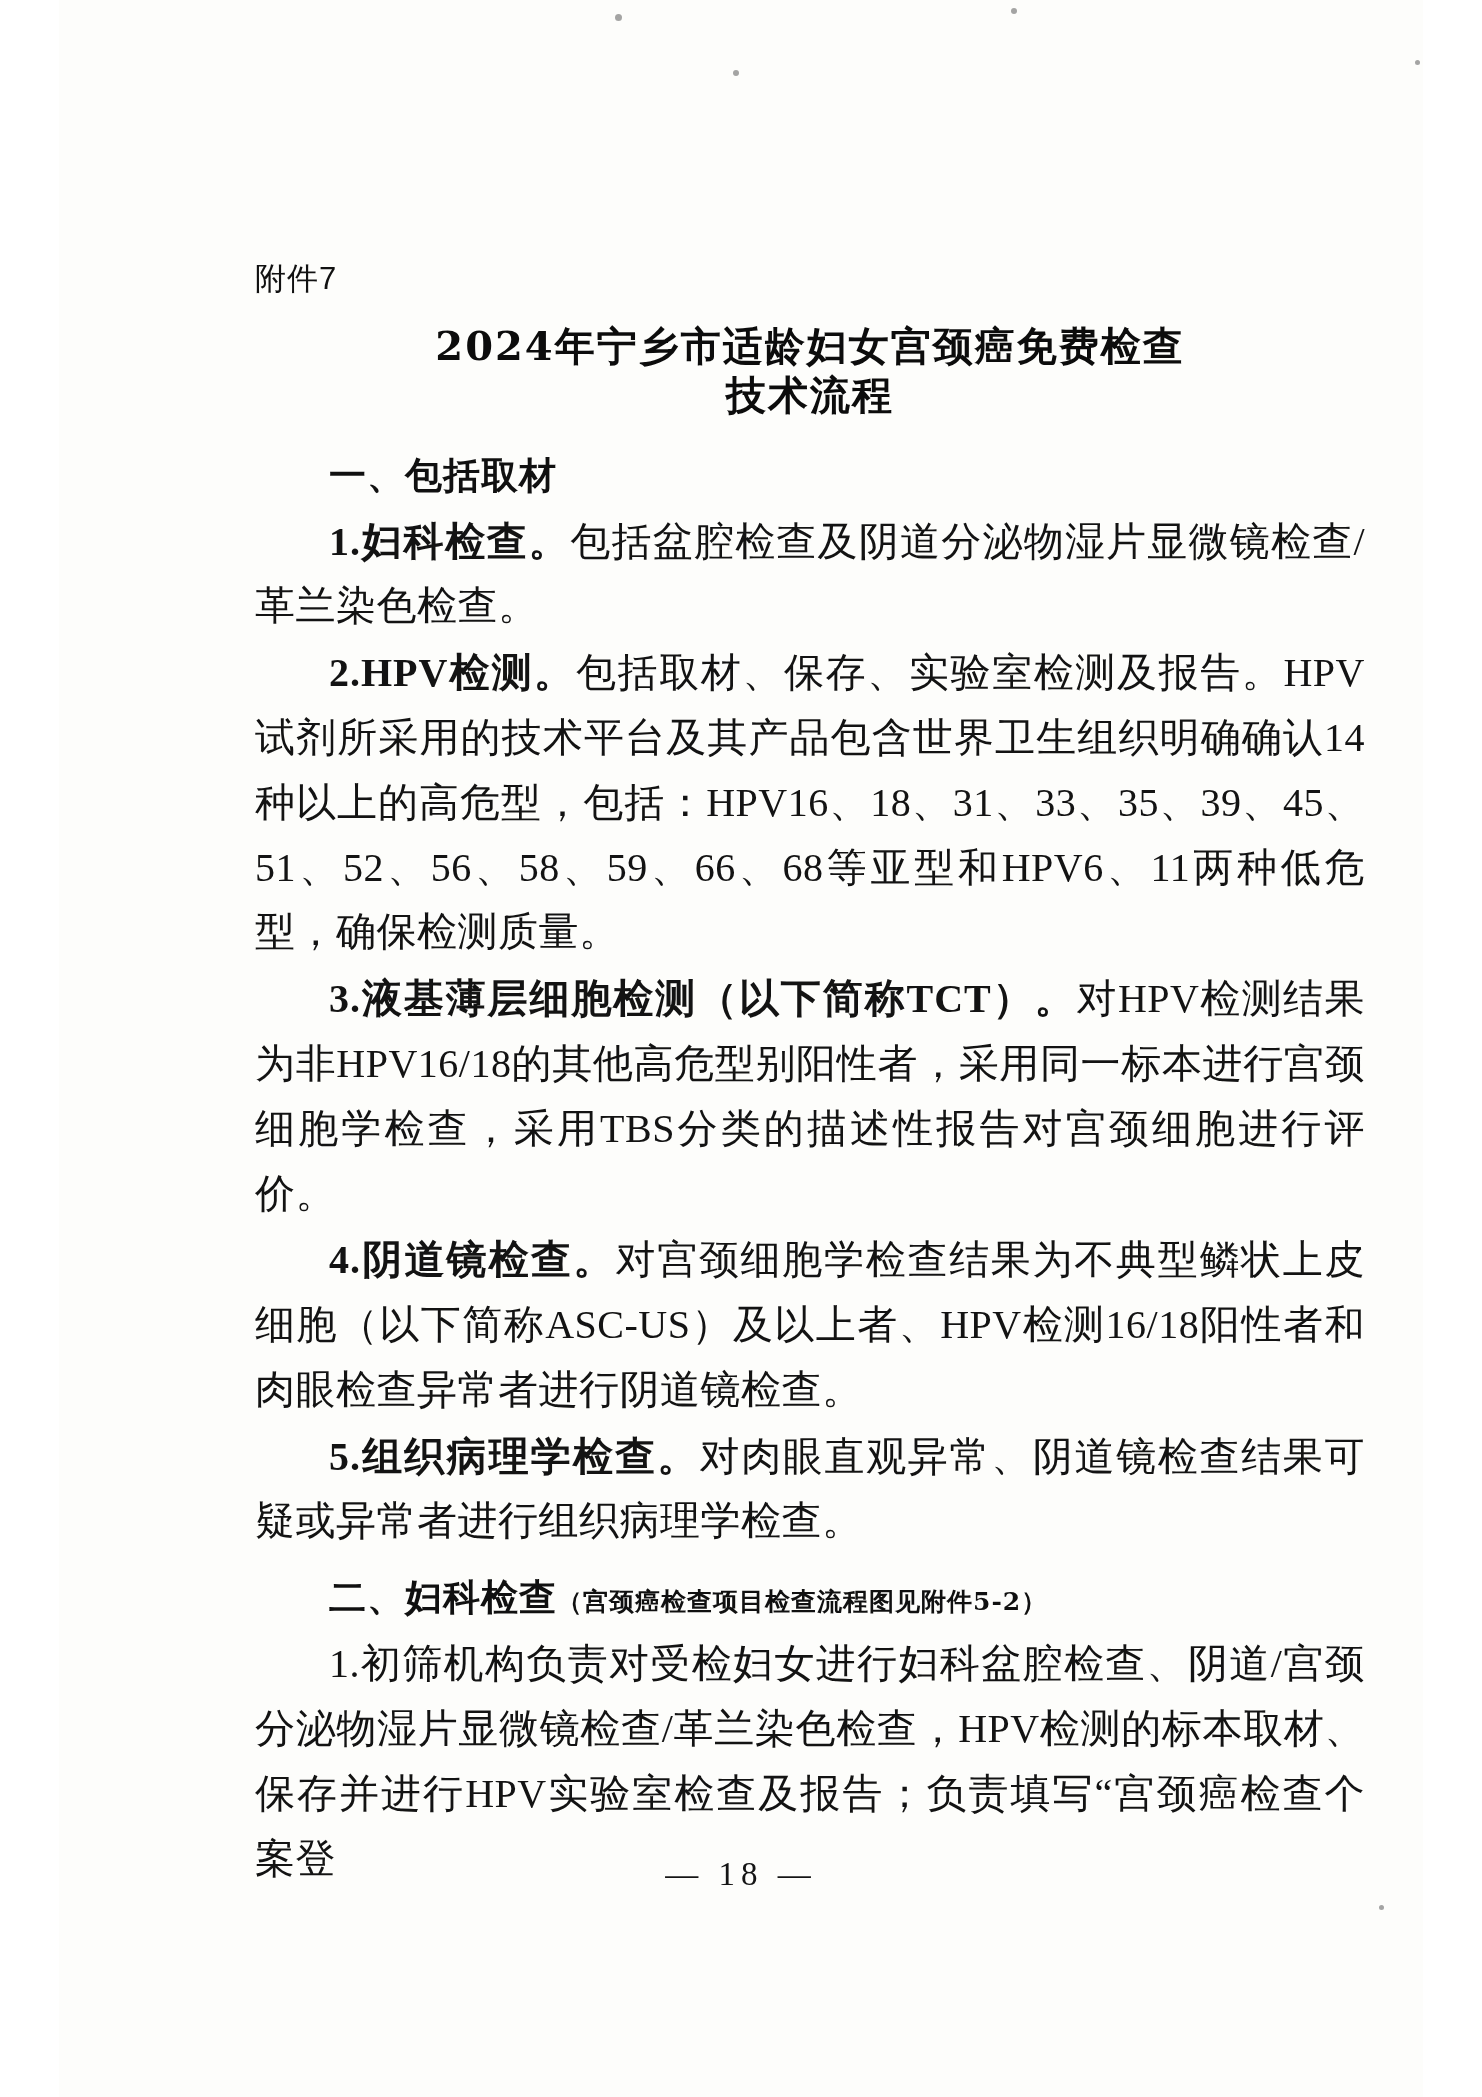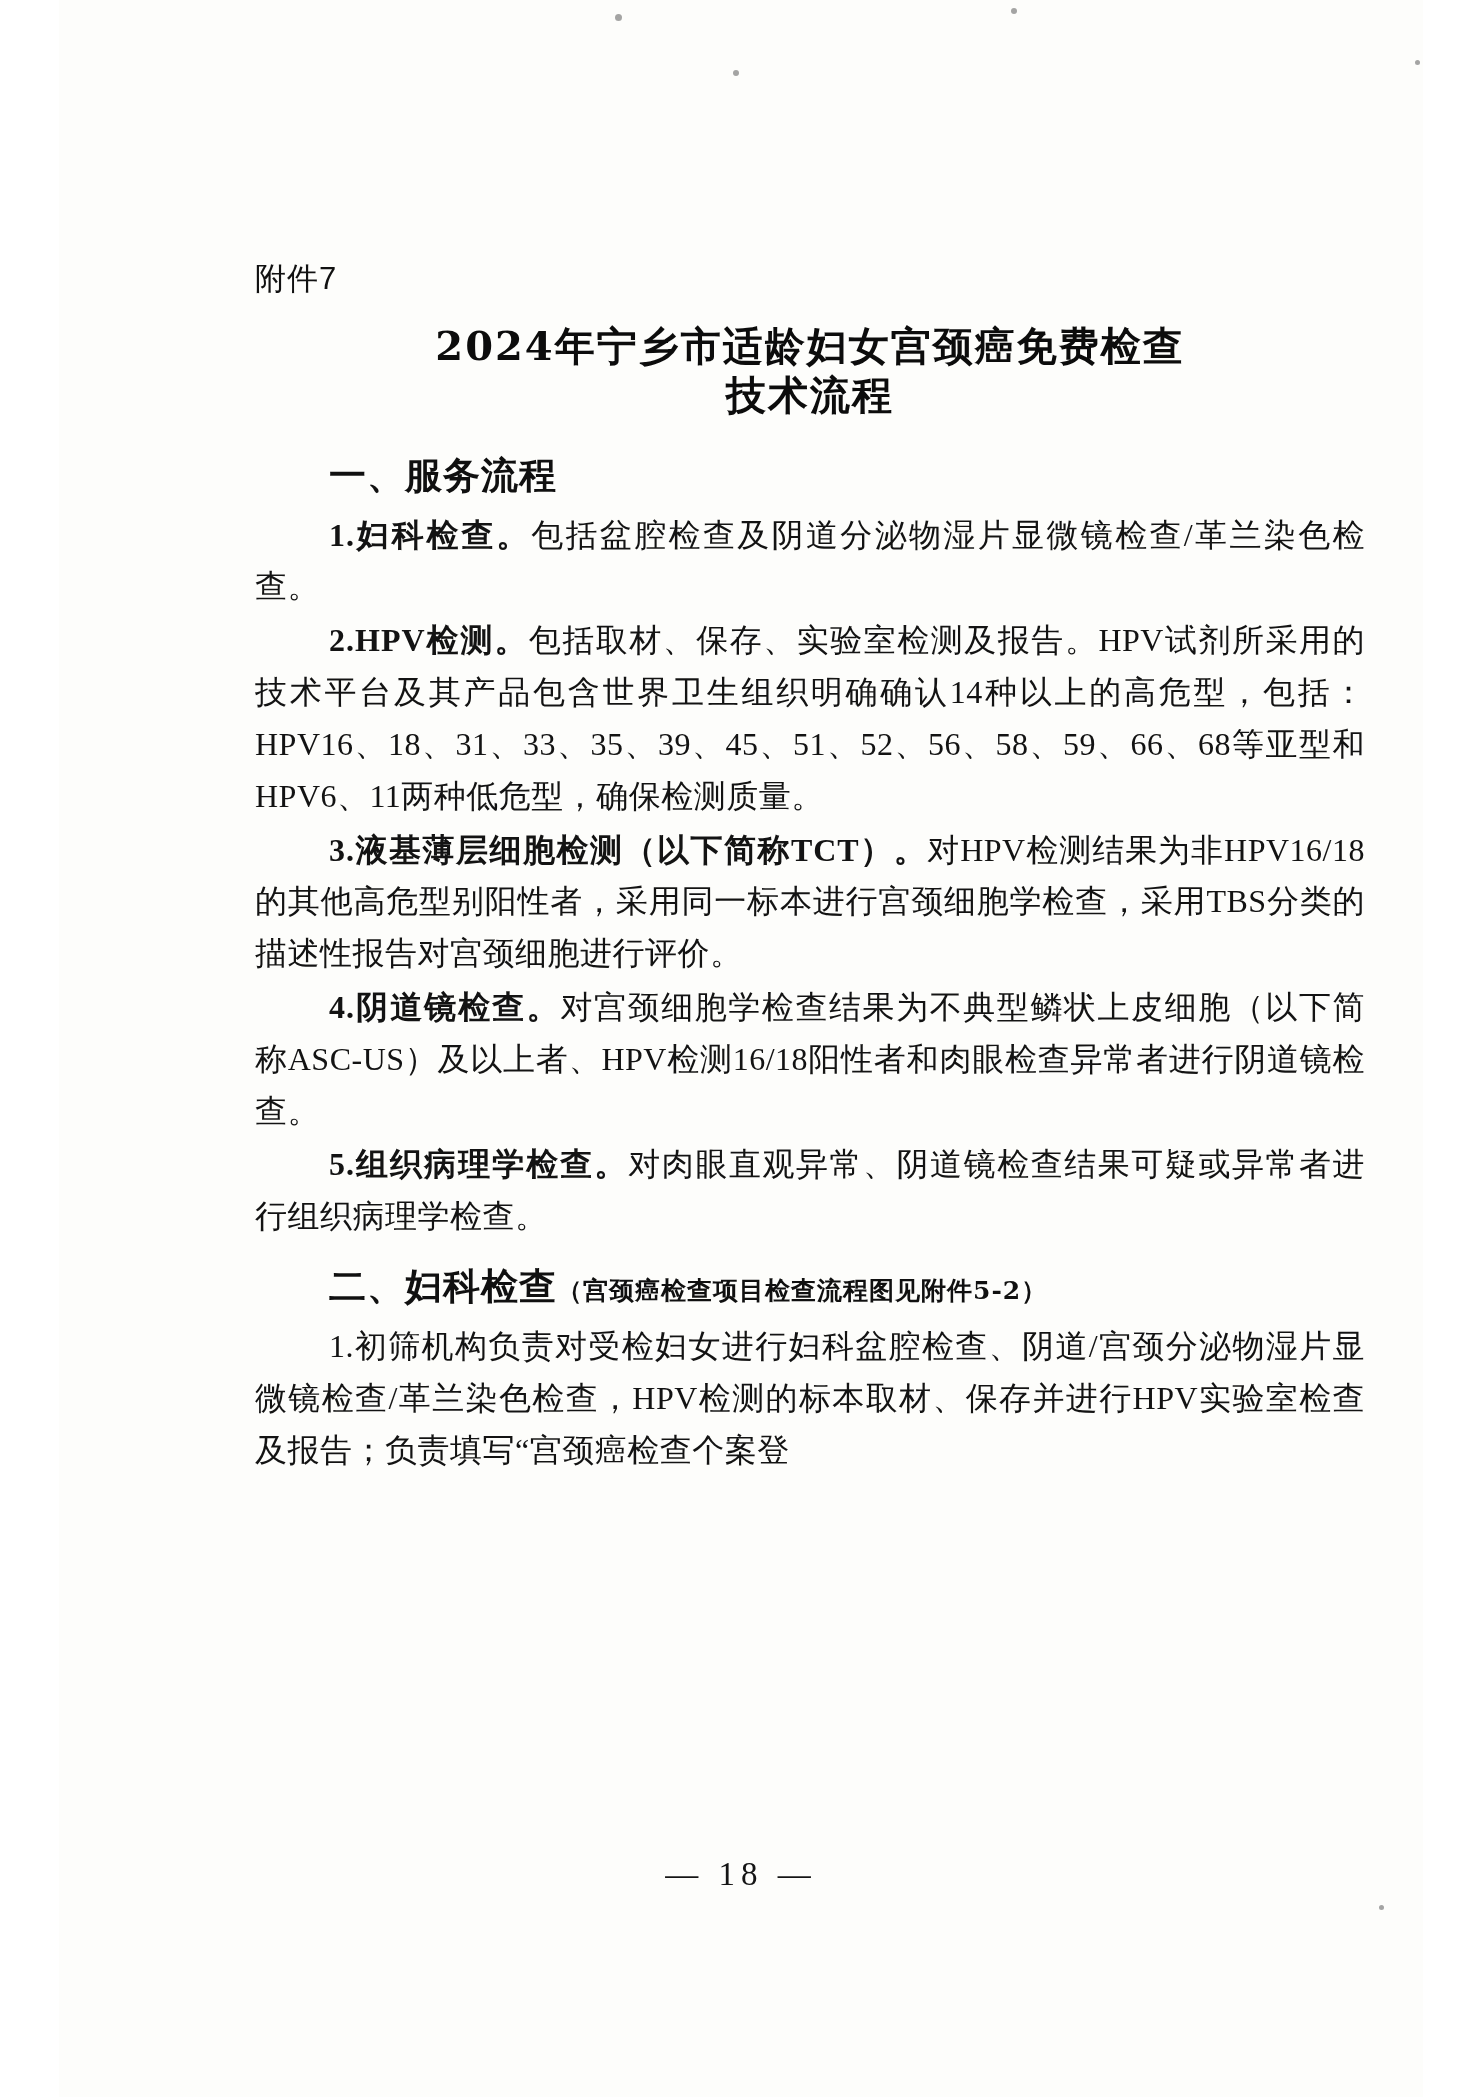--- a/index.html
+++ b/index.html
@@ -66,21 +66,21 @@
     text-indent: 74px;
     margin: 14px 0 4px 0;
     color: #101010;
   }
   .h2 .normal {
     font-weight: bold;
     font-size: 25px;
   }
 
   p.para {
-    font-size: 32px;
+    font-size: 40px;
     line-height: 1.62;
     letter-spacing: 0.5px;
     text-indent: 74px;
     margin: 0 0 2px 0;
     text-align: justify;
     text-justify: inter-ideograph;
     color: #131313;
   }
   p.para b {
     font-weight: bold;
@@ -113,21 +113,21 @@
   <div class="content">
 
     <div class="attach-label">附件7</div>
 
     <div class="doc-title">
       <span>2024年宁乡市适龄妇女宫颈癌免费检查</span>
       <span class="line2">技术流程</span>
     </div>
 
     <div class="h2">
-      <span>一、服务流程</span><span class="normal"></span>
+      <span>一、包括取材</span><span class="normal"></span>
     </div>
 
     <p class="para"><b>1.妇科检查。</b><span>包括盆腔检查及阴道分泌物湿片显微镜检查/革兰染色检查。</span></p>
 
     <p class="para"><b>2.HPV检测。</b><span>包括取材、保存、实验室检测及报告。HPV试剂所采用的技术平台及其产品包含世界卫生组织明确确认14种以上的高危型，包括：HPV16、18、31、33、35、39、45、51、52、56、58、59、66、68等亚型和HPV6、11两种低危型，确保检测质量。</span></p>
 
     <p class="para"><b>3.液基薄层细胞检测（以下简称TCT）。</b><span>对HPV检测结果为非HPV16/18的其他高危型别阳性者，采用同一标本进行宫颈细胞学检查，采用TBS分类的描述性报告对宫颈细胞进行评价。</span></p>
 
     <p class="para"><b>4.阴道镜检查。</b><span>对宫颈细胞学检查结果为不典型鳞状上皮细胞（以下简称ASC-US）及以上者、HPV检测16/18阳性者和肉眼检查异常者进行阴道镜检查。</span></p>
 

